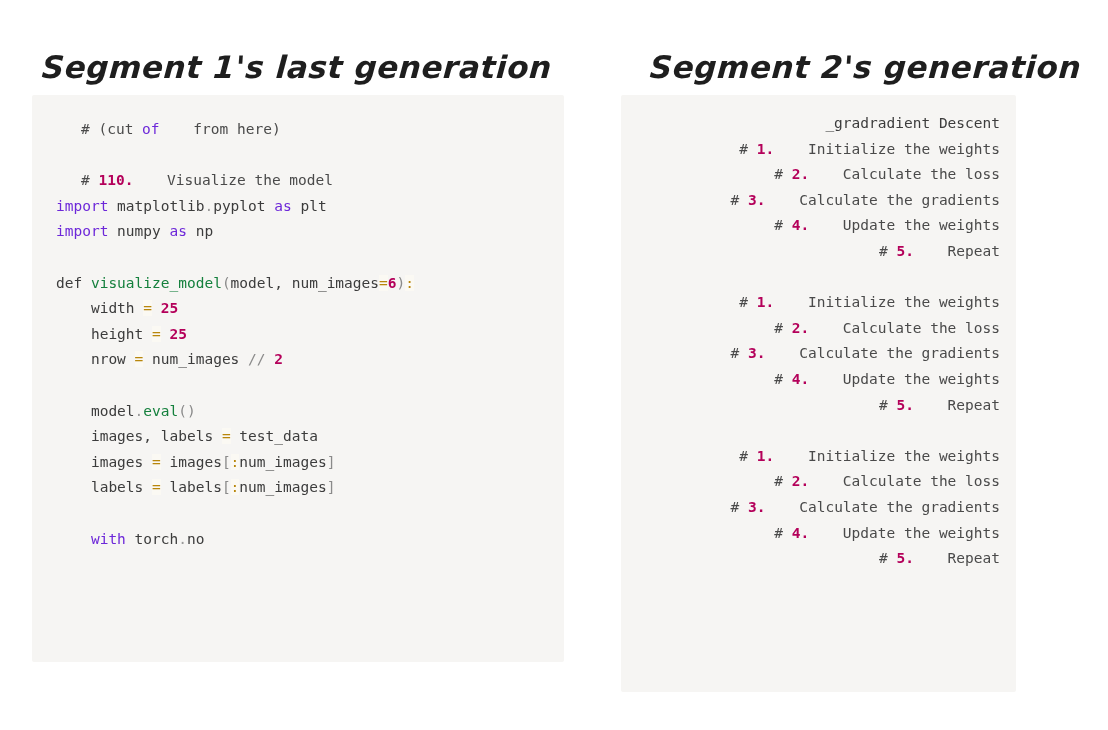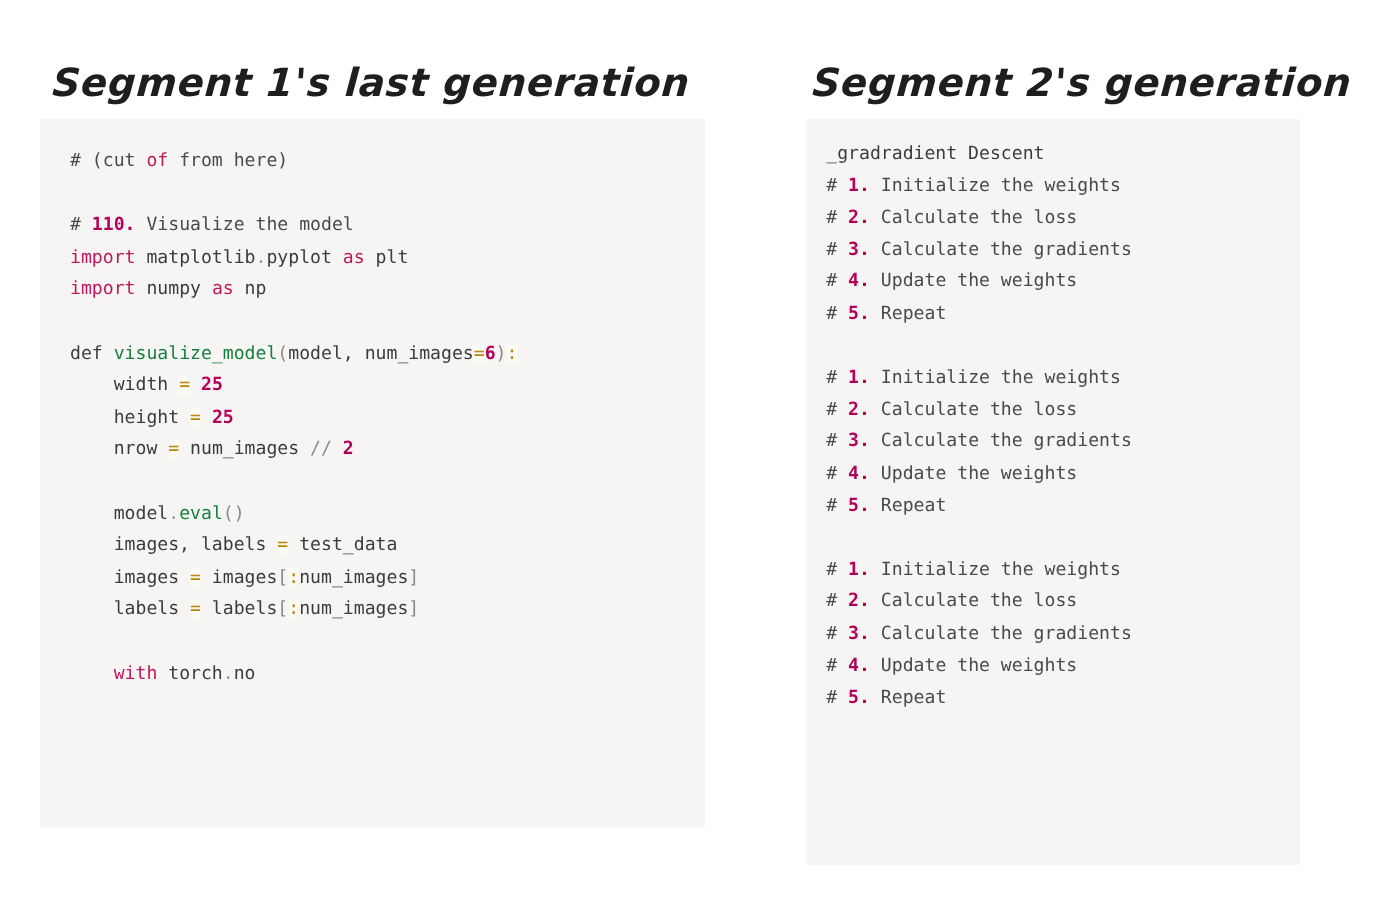--- a/index.html
+++ b/index.html
@@ -43,30 +43,31 @@
     color: #3c3c3c;
     white-space: pre;
     overflow: hidden;
   }
   #panel-left {
     left: 32px;  top: 95px;
     width: 532px; height: 567px;
     padding: 22px 16px 18px 24px;
   }
   #panel-right {
-    left: 645px; top: 95px;
+    left: 621px; top: 95px;
     width: 395px; height: 597px;
     padding: 16px 16px 18px 16px;
+    text-align: right;
   }
   .code-line { min-height: 25.6px; }
 
   
   .tok-default  { color: #3c3c3c; }
-  .tok-comment  { color: #4a4a4a; }
-  .tok-keyword  { color: #be185d; }
+  .tok-comment  { color: #4a4a4a; margin-left: 25px; }
+  .tok-keyword  { color: #6d28d9; }
   .tok-number   { color: #b4005a; font-weight: 700; }
   .tok-func     { color: #15803d; }
   .tok-op       { color: #b8860b; background: #fbf9f3; }
   .tok-punct    { color: #8a8a8a; }
   .tok-dot      { color: #9a9a9a; }
 </style>
 </head>
 <body>
 
 <div class="page">

